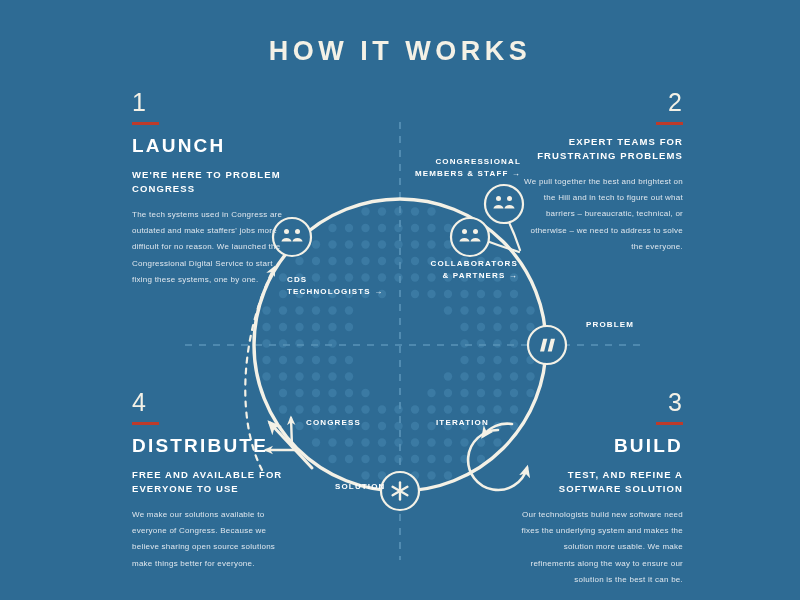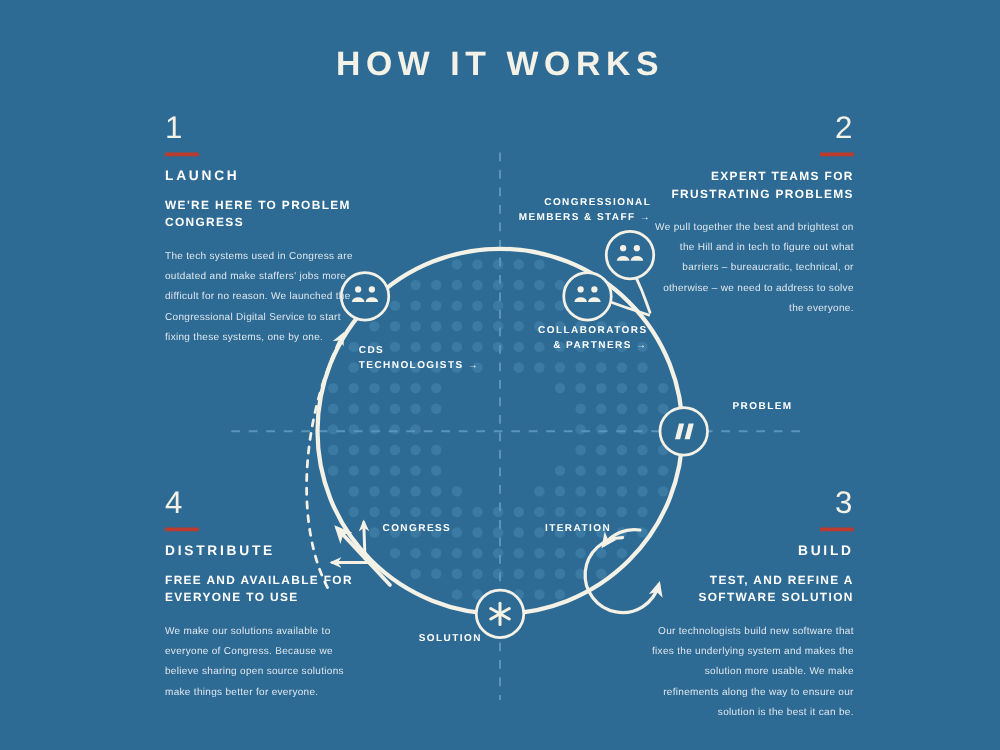--- a/index.html
+++ b/index.html
@@ -38,21 +38,21 @@
     color: #f4f1e6;
     letter-spacing: 1px;
   }
   .quad-rule {
     width: 27px; height: 3px;
     background: #bd3b2c;
     margin: 7px 0 10px 0;
   }
   .quad.right .quad-rule { margin-left: auto; }
   .quad-title {
-    font-size: 11px;
+    font-size: 19px;
     font-weight: bold;
     letter-spacing: 2.2px;
     color: #ffffff;
     margin-bottom: 11px;
   }
   .quad-sub {
     font-size: 9.5px;
     font-weight: bold;
     letter-spacing: 1.1px;
     line-height: 1.45;
@@ -374,21 +374,21 @@
   <div class="nlabel ta-right" style="left:390px; top:258px; width:128px;">COLLABORATORS
 &amp; PARTNERS →</div>
 
   <div class="nlabel ta-right" style="left:368px; top:156px; width:153px;">CONGRESSIONAL
 MEMBERS &amp; STAFF →</div>
 
   <div class="nlabel ta-left" style="left:570px; top:319px;padding-left:16px;">PROBLEM</div>
 
   <div class="nlabel ta-left" style="left:436px; top:417px;">ITERATION</div>
 
-  <div class="nlabel ta-left" style="left:335px; top:505px;">SOLUTION</div>
+  <div class="nlabel ta-left" style="left:335px; top:481px;">SOLUTION</div>
 
   <div class="nlabel ta-left" style="left:306px; top:417px;">CONGRESS</div>
 
   <div class="quad left" style="top:90px;">
     <div class="quad-num">1</div>
     <div class="quad-rule"></div>
     <div class="quad-title">LAUNCH</div>
     <div class="quad-sub">WE'RE HERE TO
 PROBLEM CONGRESS</div>
     <div class="quad-body">The tech systems used in Congress are outdated and make staffers' jobs more difficult for no reason. We launched the Congressional Digital Service to start fixing these systems, one by one.</div>
@@ -401,21 +401,21 @@
 FRUSTRATING PROBLEMS</div>
     <div class="quad-body">We pull together the best and brightest on the Hill and in tech to figure out what barriers – bureaucratic, technical, or otherwise – we need to address to solve the everyone.</div>
   </div>
 
   <div class="quad right" style="top:390px;">
     <div class="quad-num">3</div>
     <div class="quad-rule"></div>
     <div class="quad-title">BUILD</div>
     <div class="quad-sub">TEST, AND REFINE A
 SOFTWARE SOLUTION</div>
-    <div class="quad-body">Our technologists build new software that fixes the underlying system and makes the solution more usable. We make refinements along the way to ensure our solution is the best it can be.</div>
+    <div class="quad-body">Our technologists build new software need fixes the underlying system and makes the solution more usable. We make refinements along the way to ensure our solution is the best it can be.</div>
   </div>
 
   <div class="quad left" style="top:390px;">
     <div class="quad-num">4</div>
     <div class="quad-rule"></div>
     <div class="quad-title">DISTRIBUTE</div>
     <div class="quad-sub">FREE AND AVAILABLE
 FOR EVERYONE TO USE</div>
     <div class="quad-body">We make our solutions available to everyone of Congress. Because we believe sharing open source solutions make things better for everyone.</div>
   </div>

